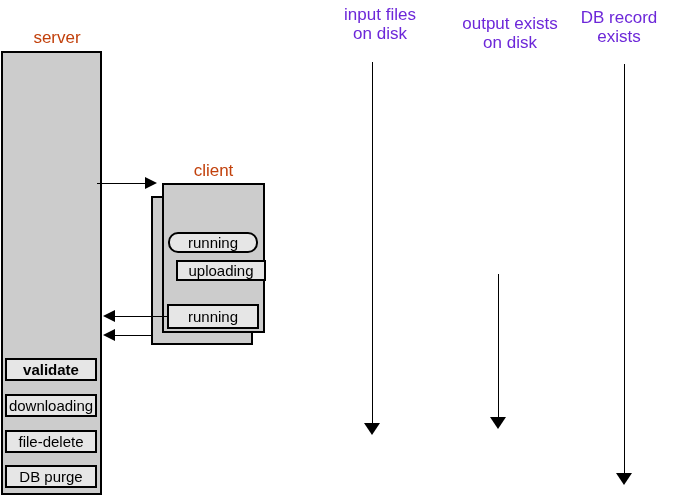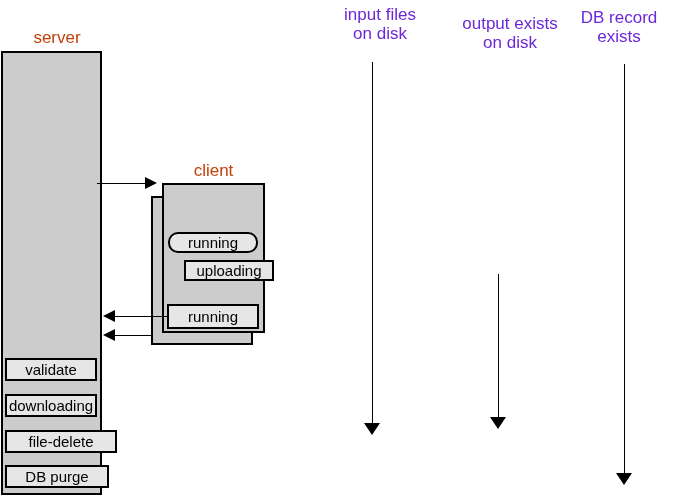--- a/index.html
+++ b/index.html
@@ -66,32 +66,32 @@
 </style>
 </head>
 <body>
 
 <div id="canvas">
 
   <div class="title" style="left:0; top:8; width:114px;">server</div>
 
   <div class="panel" style="left:1px; top:51px; width:101px; height:444px;"></div>
 
-  <div class="node" style="left:5px; top:358px; width:92px; height:23px;">validate</div>
+  <div class="node" style="left:5px; top:358px; width:92px; height:23px;font-weight:bold;">validate</div>
   <div class="node" style="left:5px; top:394px; width:92px; height:23px;">downloading</div>
-  <div class="node" style="left:5px; top:430px; width:112px; height:23px;">file-delete</div>
-  <div class="node" style="left:5px; top:465px; width:104px; height:23px;">DB purge</div>
+  <div class="node" style="left:5px; top:430px; width:92px; height:23px;">file-delete</div>
+  <div class="node" style="left:5px; top:465px; width:92px; height:23px;">DB purge</div>
 
   <div class="title" style="left:146px; top:133px; width:135px;">client</div>
 
   <div class="panel" style="left:151px; top:196px; width:102px; height:149px;"></div>
   <div class="panel" style="left:162px; top:183px; width:103px; height:150px;"></div>
 
   <div class="node" style="left:168px; top:232px; width:90px; height:21px;border-radius:10px;">running</div>
-  <div class="node" style="left:184px; top:260px; width:90px; height:21px;">uploading</div>
+  <div class="node" style="left:176px; top:260px; width:90px; height:21px;">uploading</div>
   <div class="node" style="left:167px; top:304px; width:92px; height:25px;">running</div>
 
   <div class="hline" style="left:97px; top:183px; width:48px;"></div>
   <div class="arrow-right" style="left:145px; top:177px;"></div>
 
   <div class="hline" style="left:115px; top:316px; width:52px;"></div>
   <div class="arrow-left" style="left:103px; top:310px;"></div>
 
   <div class="hline" style="left:115px; top:335px; width:36px;"></div>
   <div class="arrow-left" style="left:103px; top:329px;"></div>

